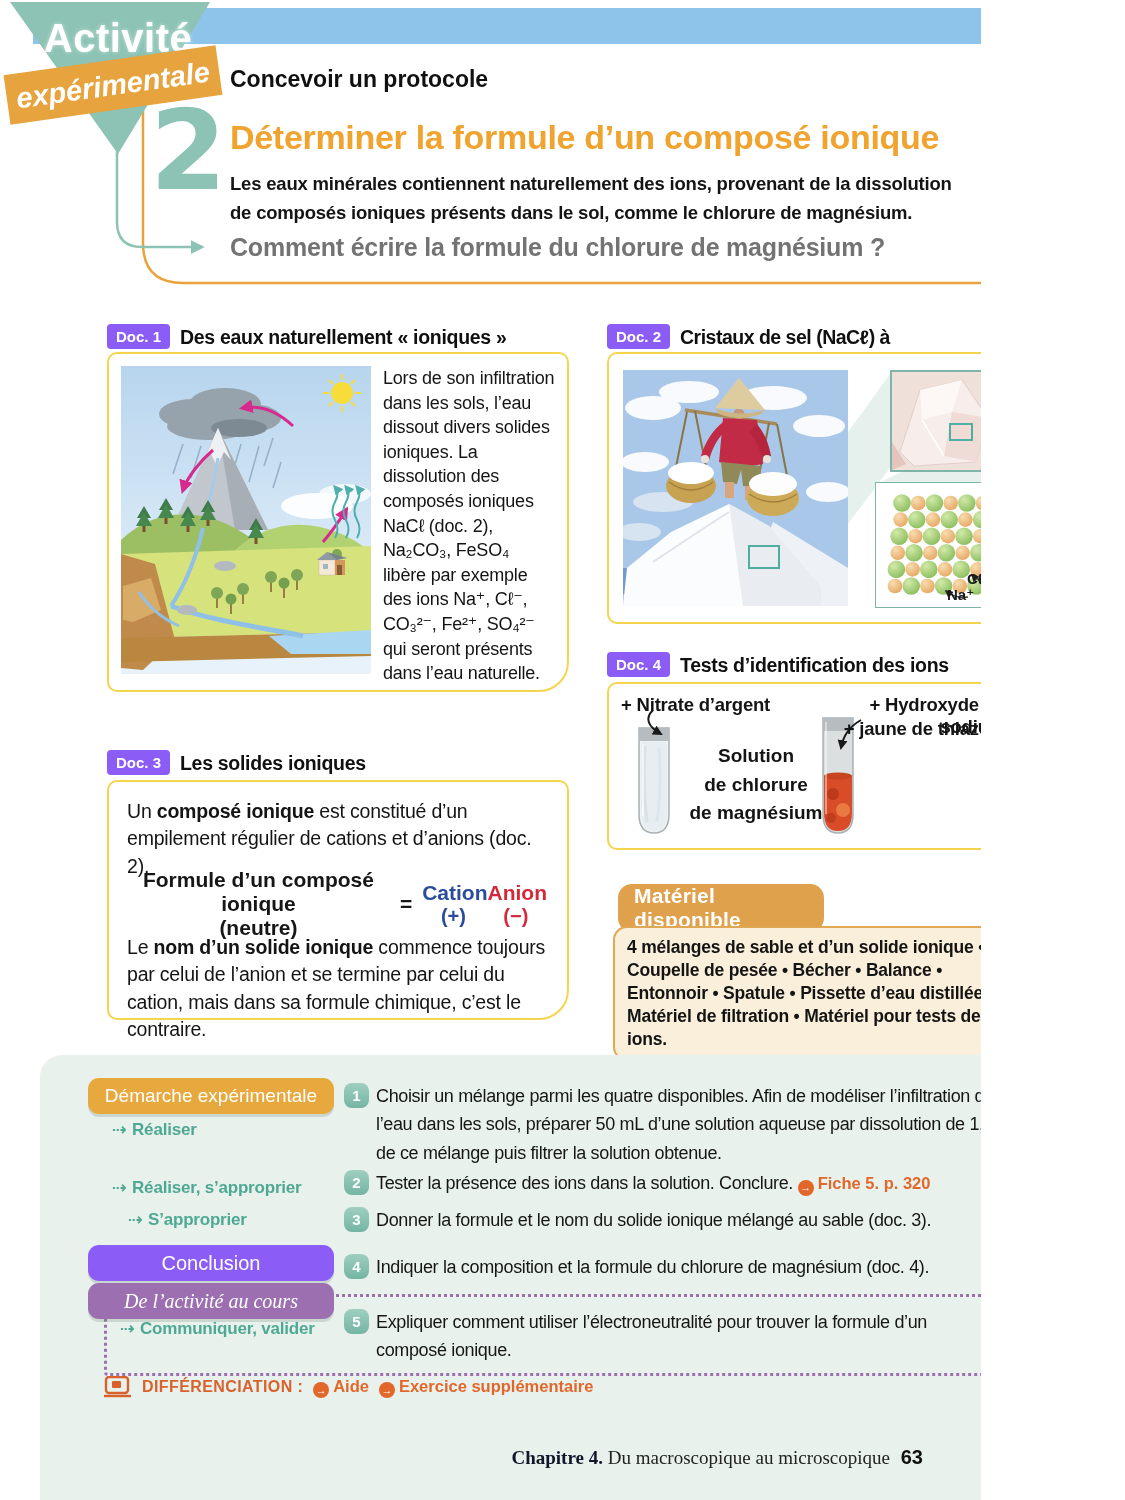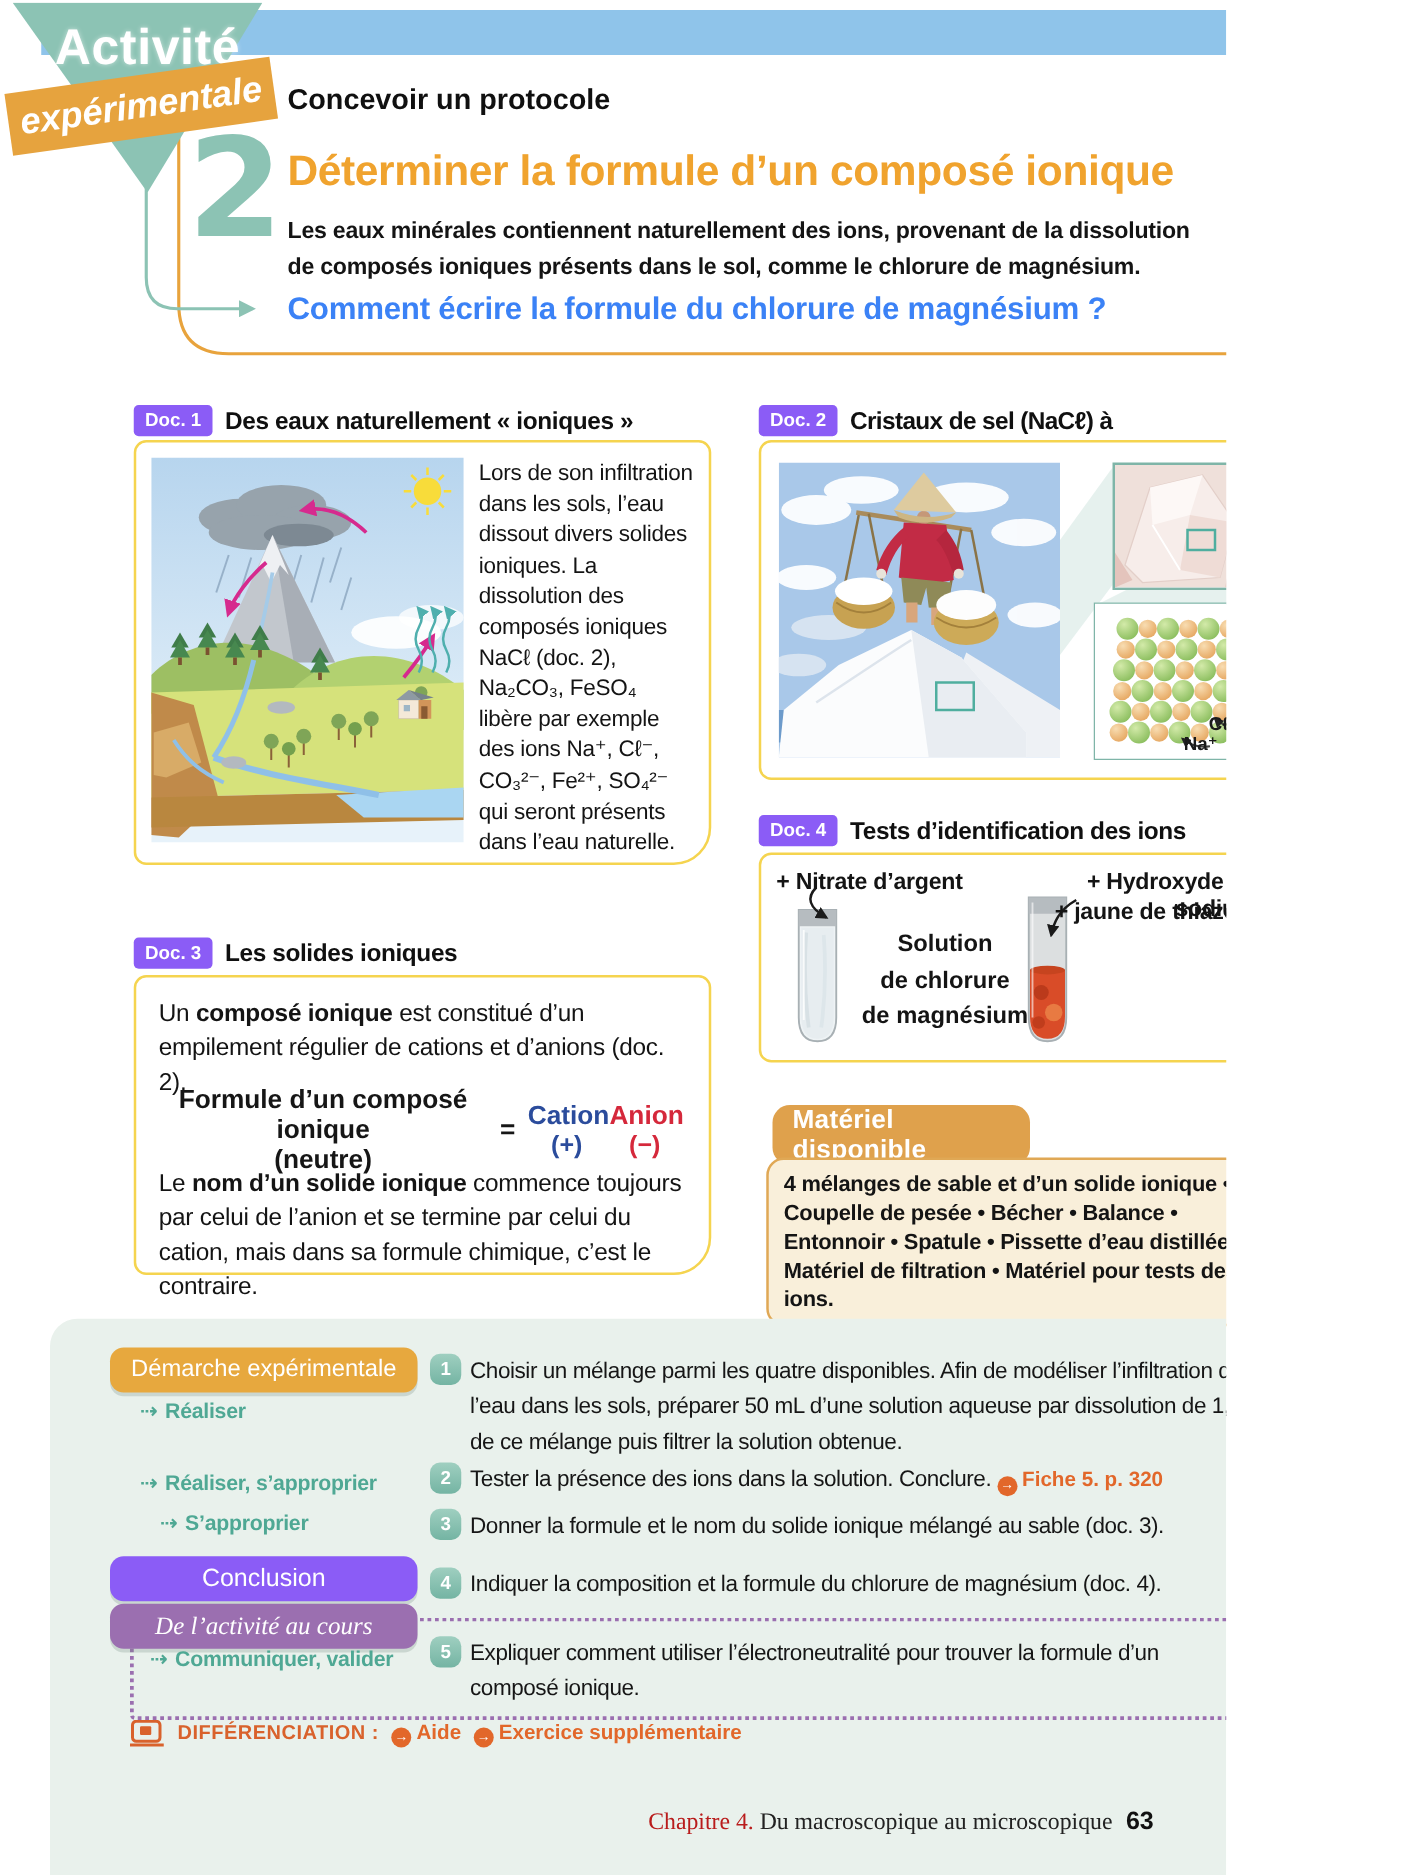--- a/index.html
+++ b/index.html
@@ -22,21 +22,21 @@
     font-size:29px;font-weight:bold;font-style:italic;color:#fff;}
   .badge-activite-right{position:absolute;left:988px;top:42px;width:76px;text-align:center;
     font-size:22px;font-weight:bold;color:#fff;text-shadow:0 0 3px rgba(255,255,255,.5);}
   .kicker{position:absolute;left:230px;top:66px;font-size:23px;font-weight:800;color:#101010;}
   .big-number{position:absolute;left:150px;top:96px;font-size:110px;font-weight:800;
     color:#8cc3b4;font-family:"DejaVu Sans","Liberation Sans",sans-serif;line-height:1;}
   .main-title{position:absolute;left:230px;top:118px;width:800px;font-size:34px;font-weight:800;
     color:#f0a32e;letter-spacing:-.3px;}
   .intro{position:absolute;left:230px;top:170px;width:745px;font-size:18.5px;font-weight:600;
     letter-spacing:-.2px;line-height:1.55;color:#141414;}
-  .question{position:absolute;left:230px;top:233px;font-size:25px;font-weight:800;color:#3b82f6;
+  .question{position:absolute;left:230px;top:233px;font-size:25px;font-weight:800;color:#737373;
     letter-spacing:-.2px;}
 
   
   .doc-badge{position:absolute;background:#8b5cf6;color:#fff;font-size:15px;font-weight:bold;
     padding:4px 9px;border-radius:4px;}
   .doc-title{position:absolute;font-size:19.5px;font-weight:800;color:#101010;letter-spacing:-.3px;}
   .ybox{position:absolute;background:#fff;border:2px solid #f5d44f;
     border-radius:10px 10px 30px 10px;}
   .doc1-text{position:absolute;left:274px;top:12px;width:172px;font-size:18px;line-height:24.6px;
     letter-spacing:-.2px;color:#141414;}
@@ -92,21 +92,21 @@
     letter-spacing:-.35px;color:#161616;z-index:3;}
   .link-orange{color:#e2672a;font-weight:800;font-size:16.5px;letter-spacing:0;white-space:nowrap;}
   .circle-arrow{display:inline-flex;align-items:center;justify-content:center;width:16px;height:16px;
     border-radius:50%;background:#e2672a;color:#fff;font-size:11px;font-weight:bold;
     vertical-align:-2px;margin-right:4px;}
   .diff-row{position:absolute;left:104px;top:1376px;display:flex;align-items:center;gap:10px;z-index:3;}
   .diff-label{font-size:16px;font-weight:800;color:#d9622c;letter-spacing:.4px;}
   .diff-link{font-size:16.5px;font-weight:800;color:#e2672a;}
   .footer{position:absolute;right:58px;top:1446px;font-size:19px;
     font-family:"Liberation Serif","DejaVu Serif",serif;color:#222;}
-  .footer .chap{color:#b91c1c;font-weight:normal;}
+  .footer .chap{color:#0f172a;font-weight:bold;}
   .footer .pg{font-family:"Liberation Sans","DejaVu Sans",sans-serif;font-weight:800;
     font-size:20px;color:#111;margin-left:6px;}
 </style>
 </head>
 <body>
 
 <div class="page">
 
   <div class="topbar"></div>
 

